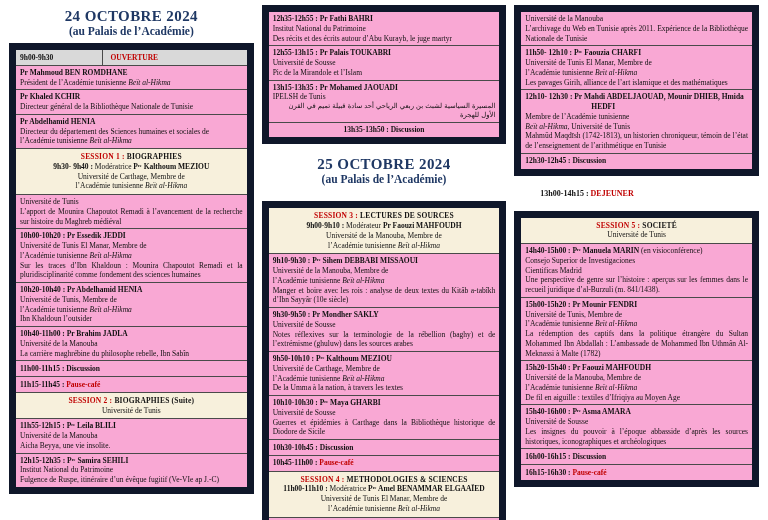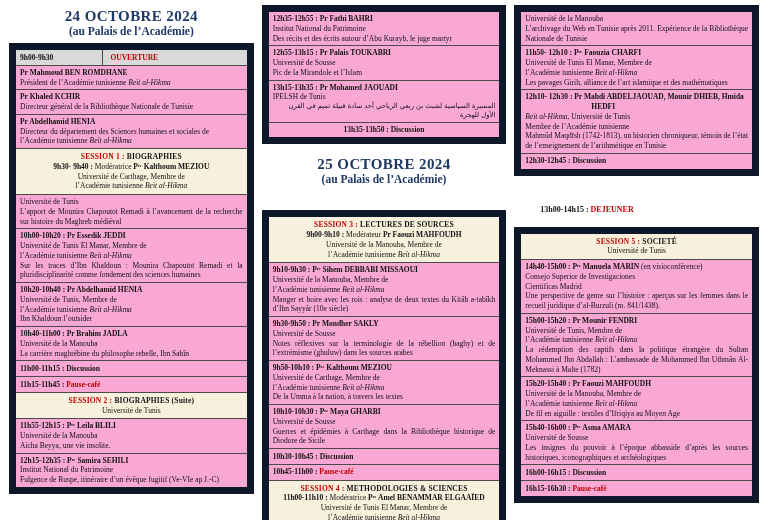--- a/index.html
+++ b/index.html
@@ -6,21 +6,21 @@
   body{
     width:768px;height:520px;overflow:hidden;background:#ffffff;
     font-family:"Liberation Serif","DejaVu Serif",serif;color:#111;
   }
   .page{
     display:grid;grid-template-columns:1fr 1fr 1fr;gap:8px;
     padding:5px 9px;box-sizing:border-box;height:100%;
   }
   .col{min-width:0}
   .day-title{text-align:center;color:var(--navy);font-weight:bold;margin:3px 0 6px}
-  .day-title.mt{margin-top:12px;margin-bottom:25px}
+  .day-title.mt{margin-top:12px;margin-bottom:16px}
   .dt1{font-size:15px;letter-spacing:.4px}
   .dt2{font-size:11.5px}
   .tbl{border:7px solid #0f172a;background:#f9a8d4}
   .row{border-bottom:1px solid #4a4a4a;padding:2px 4px;font-size:7.5px;line-height:1.3}
   .row:last-child{border-bottom:none}
   .b{font-weight:bold}
   .it{}
   .red{color:var(--red)}
   .opening{display:flex;padding:0;background:var(--gray)}
   .otime{width:34%;padding:2.5px 4px}
@@ -28,21 +28,21 @@
   .session{background:var(--cream);text-align:center;padding:3px 4px}
   .shead{letter-spacing:.2px}
   .aff{}
   .theader{padding-left:66px;text-indent:-66px}
   .note{font-weight:normal}
   .ttitle{text-align:justify}
   .ttitle-ar{font-family:"DejaVu Sans",sans-serif;font-size:6.8px;direction:rtl;text-align:right}
   .disc{padding-top:2.5px;padding-bottom:2.5px}
   .brk{padding-top:2.5px;padding-bottom:2.5px}
   .center{text-align:center}
-  .meal{font-size:8px;margin:29px 0 13px 26px;font-weight:bold}
+  .meal{font-size:8px;margin:13px 0 13px 26px;font-weight:bold}
 </style>
 </head>
 <body>
 
 <div class="page" id="page">
     <div class="col">
       <div class="day-title">
         <div class="dt1">24 OCTOBRE 2024</div>
         <div class="dt2">(au Palais de l’Académie)</div>
       </div>
@@ -182,22 +182,22 @@
           <div class="ttitle it">L’archivage du Web en Tunisie après 2011. Expérience de la Bibliothèque Nationale de Tunisie</div>
         </div>
         <div class="row talk">
           <div class="theader"><span class="b">11h50- 12h10 : Pʳᵉ Faouzia CHARFI</span></div>
           <div class="aff">Université de Tunis El Manar, Membre de</div>
           <div class="aff">l’Académie tunisienne <i>Beït al-Hikma</i></div>
           <div class="ttitle it">Les pavages Girih, alliance de l’art islamique et des mathématiques</div>
         </div>
         <div class="row talk">
           <div class="theader"><span class="b">12h10- 12h30 : Pr Mahdi ABDELJAOUAD, Mounir DHIEB, Hmida HEDFI</span></div>
+          <div class="aff">Membre de l’Académie tunisienne</div>
           <div class="aff"><i>Beït al-Hikma</i>, Université de Tunis</div>
-          <div class="aff">Membre de l’Académie tunisienne</div>
           <div class="ttitle it">Mahmūd Maqdīsh (1742-1813), un historien chroniqueur, témoin de l’état de l’enseignement de l’arithmétique en Tunisie</div>
         </div>
         <div class="row disc b">12h30-12h45 : Discussion</div>
       </div>
       <div class="meal"><span class="b">13h00-14h15 : </span><span class="b red">DEJEUNER</span></div>
       <div class="tbl">
         <div class="row session">
           <div class="shead"><span class="b red">SESSION 5 :</span> <span class="b">SOCIETÉ</span></div>
           <div class="aff">Université de Tunis</div>
         </div>

